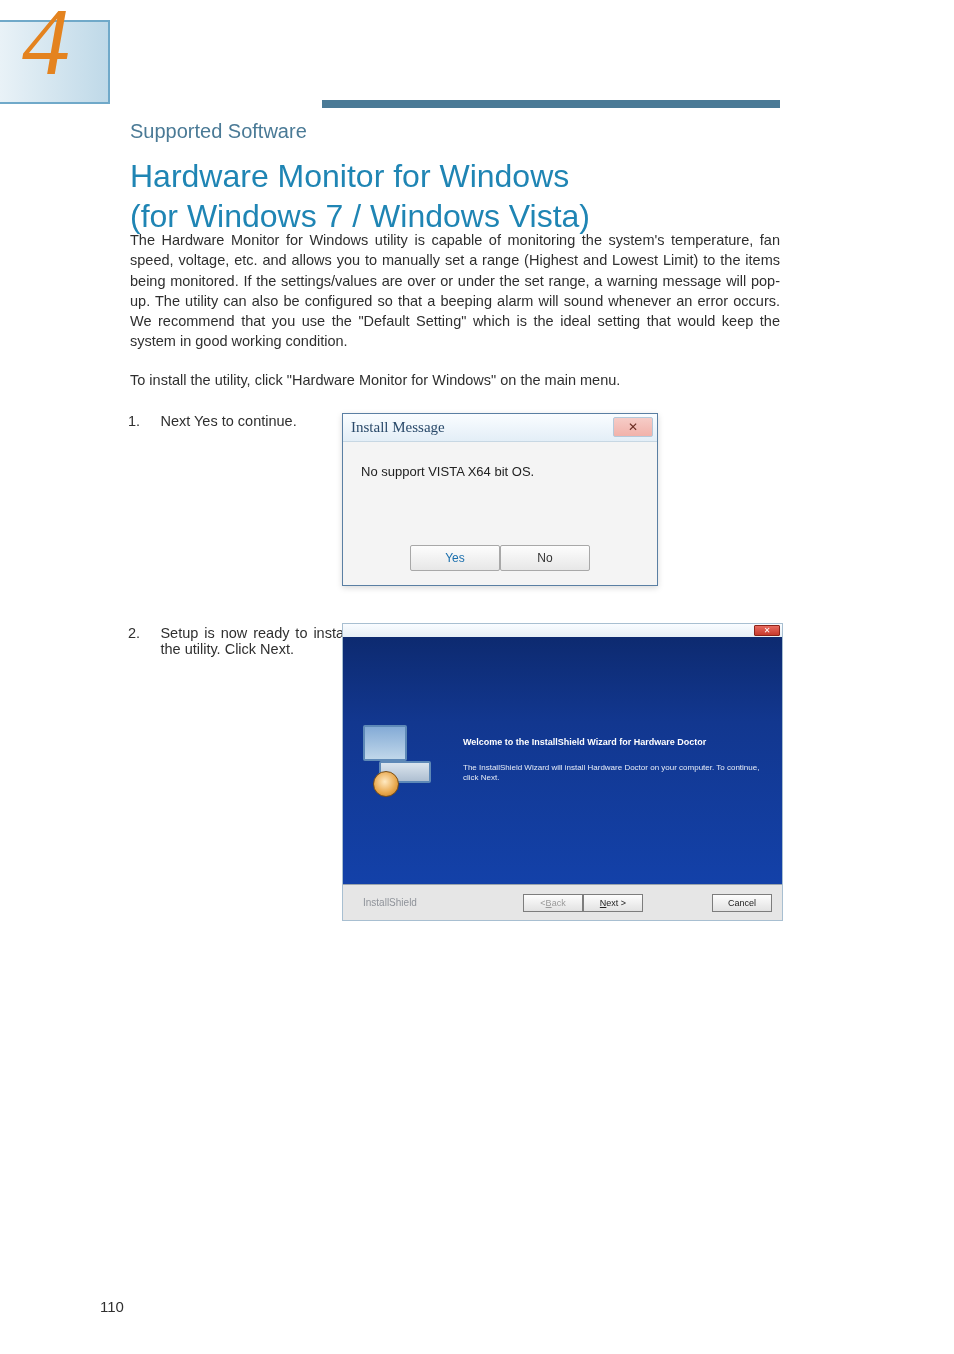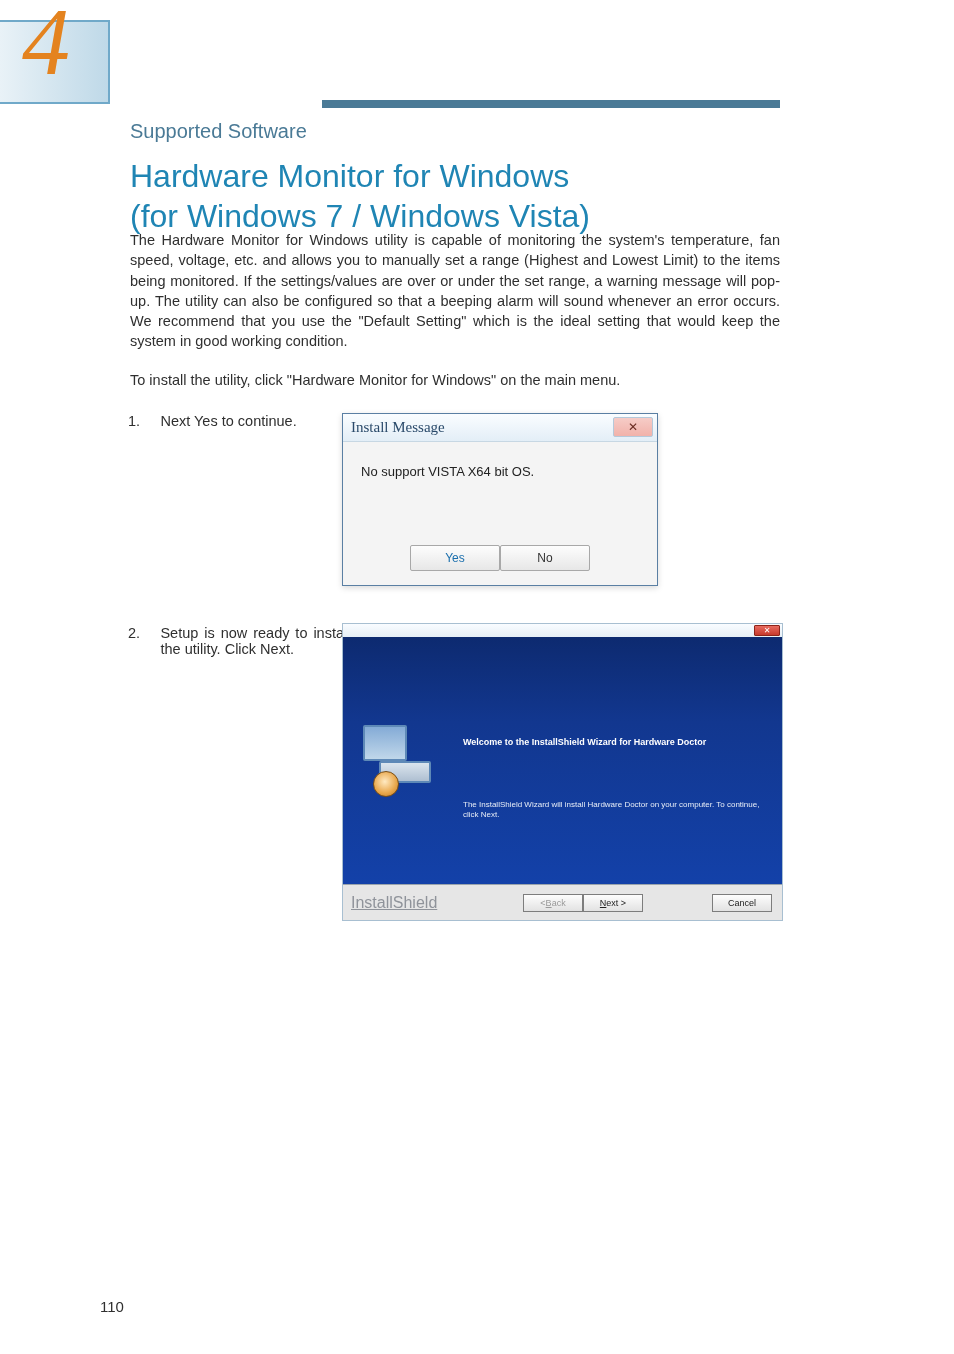--- a/index.html
+++ b/index.html
@@ -113,23 +113,23 @@
   .dlg2-head { height:14px; background: linear-gradient(#f9fcff,#e6eff6); border:1px solid #a8bfd1; border-bottom:none; position:relative; }
   .dlg2-title { position:absolute; left:4px; top:1px; font-size:9px; color:#2a4a6a; font-family:"Segoe UI",sans-serif;margin-top:12px; }
   .dlg2-close { position:absolute; right:2px; top:1px; width:26px; height:11px; background: linear-gradient(#e86a5f,#c63a2d); border:1px solid #8d241a; border-radius:1px; display:flex; align-items:center; justify-content:center; color:#fff; font-size:8px; }
   .dlg2-body { border:1px solid #a8bfd1; border-top:none; height:284px; background:#4d7c0f; position:relative; }
   .dlg2-blue { position:absolute; left:0; top:0; right:0; height:248px; background: linear-gradient(#0d2a70 0%, #12378f 34%, #1341a9 100%); }
   .dlg2-pcwrap { position:absolute; left:20px; top:88px; width:72px; height:72px; }
   .dlg2-pc-mon { width:44px; height:36px; background:linear-gradient(#84abd6,#c0d7ea); border:2px solid #5e89b7; border-radius:2px; position:absolute; left:0; top:0; }
   .dlg2-pc-base { width:52px; height:22px; background:linear-gradient(#dbe5ee,#aebfd1); border:2px solid #5e89b7; border-radius:2px; position:absolute; left:16px; top:36px; }
   .dlg2-cd { position:absolute; left:10px; top:46px; width:26px; height:26px; border-radius:50%; background: radial-gradient(circle at 45% 40%, #ffeac2, #e8a649 60%, #b5762a 100%); border:1px solid #7a4e14; }
   .dlg2-welcome { position:absolute; left:120px; top:100px; right:14px; color:#fff; font-size:9px; font-family:Tahoma,sans-serif; font-weight:bold; }
-  .dlg2-sub { position:absolute; left:120px; top:126px; right:14px; color:#e6ecf6; font-size:8px; font-family:Tahoma,sans-serif; line-height:1.2;margin-top:37px; }
+  .dlg2-sub { position:absolute; left:120px; top:126px; right:14px; color:#e6ecf6; font-size:8px; font-family:Tahoma,sans-serif; line-height:1.2; }
   .dlg2-footer { position:absolute; left:0; right:0; bottom:0; height:36px; background:#e6e6e6; border-top:1px solid #9aa4ad; display:flex; align-items:center; }
-  .dlg2-brand { position:absolute; left:8px; color:#8f939a; font-size:16px; font-family:"Segoe UI",sans-serif;text-decoration:underline; }
+  .dlg2-brand { position:absolute; left:20px; color:#8f939a; font-size:10px; font-family:"Segoe UI",sans-serif; }
   .dlg2-btnbar { position:absolute; left:180px; display:flex; gap:0; }
   .dlg2-btn { width:60px; height:18px; border:1px solid #7d7d7d; background:linear-gradient(#fdfdfd,#e2e2e2); font-size:9px; display:flex; align-items:center; justify-content:center; font-family:Tahoma,sans-serif; color:#222; }
   .dlg2-btn.disabled { color:#9a9a9a; }
   .dlg2-btn u { text-decoration: underline; }
   .dlg2-cancel { position:absolute; right:10px; }
 
   .pagenum { position:absolute; left:100px; top:1298px; font-size:15px; color:#2f2f2f; font-family: Verdana,sans-serif; }
 </style>
 </head>
 <body>

